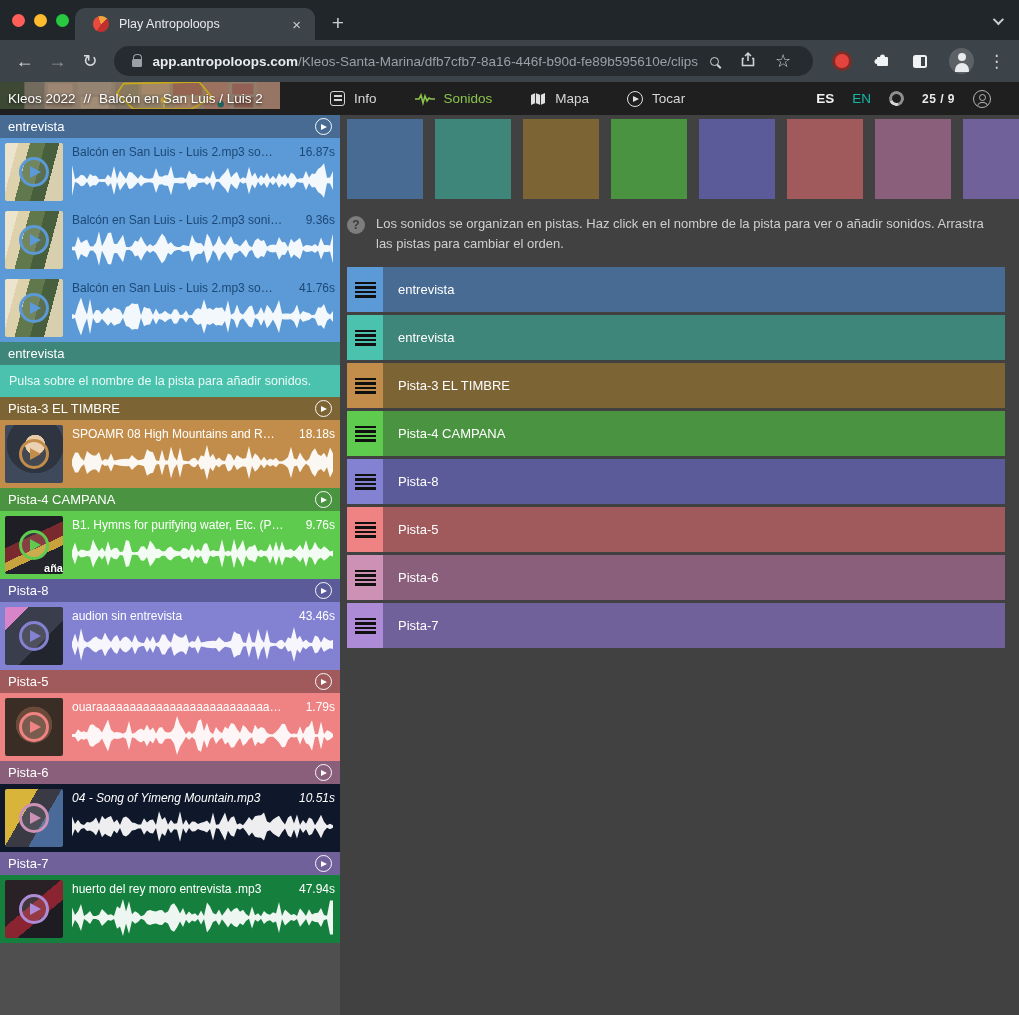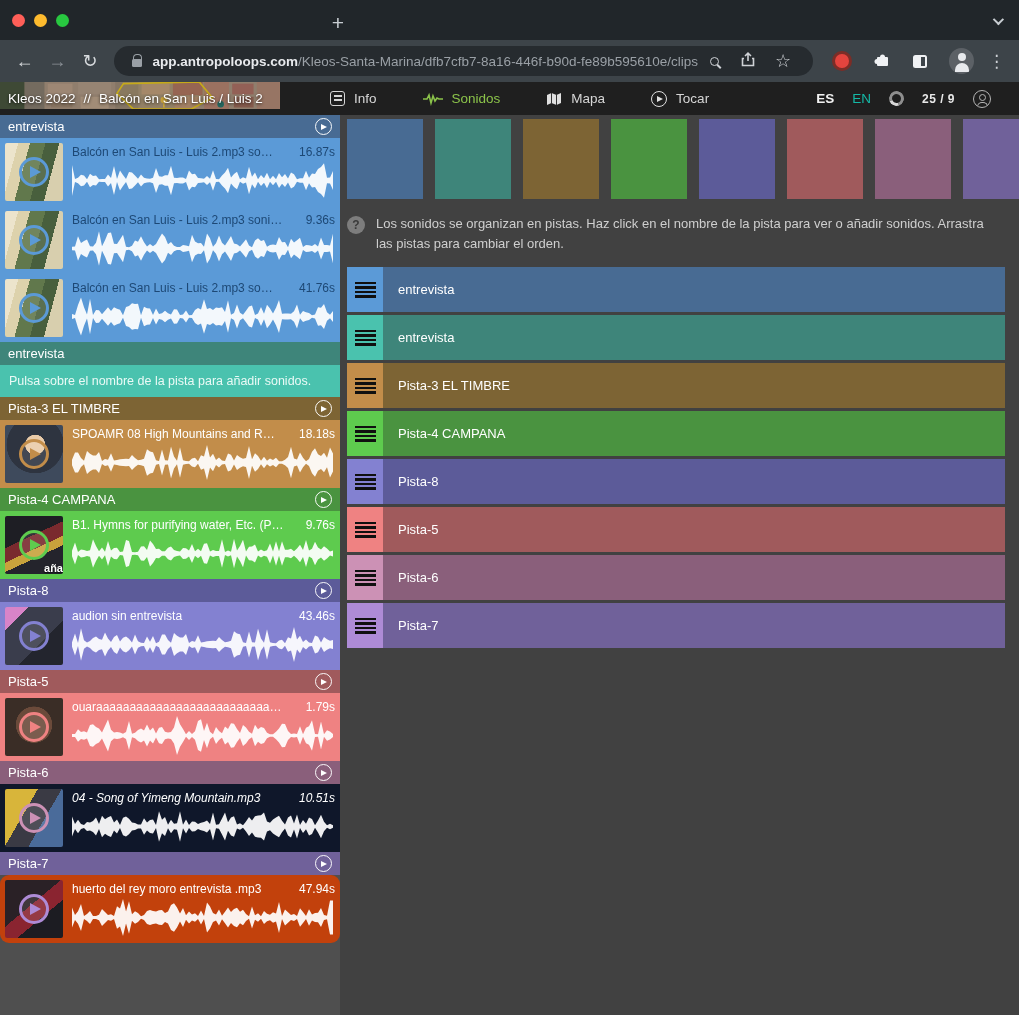--- a/index.html
+++ b/index.html
@@ -45,21 +45,21 @@
   .avatarbtn::before { content:""; position:absolute; left:9px; top:5px; width:8px; height:8px; border-radius:50%; background:#e8eaed; }
   .avatarbtn::after { content:""; position:absolute; left:6px; top:15px; width:14px; height:9px; border-radius:7px 7px 0 0; background:#e8eaed; }
   .menu3 { color:#cfd2d6; font-size:17px; margin:0 4px 0 2px; }
 
   
   .appheader { height:33px; background:#1f1f1f; display:flex; align-items:center; }
   .maphead { width:280px; height:33px; position:relative; flex:none; overflow:hidden; }
   .maphead svg { position:absolute; inset:0; }
   .breadcrumb { position:absolute; left:8px; top:0; height:33px; display:flex; align-items:center; gap:8px;
     color:#fff; font-size:13.5px; font-weight:500; text-shadow:0 1px 3px rgba(0,0,0,.8); white-space:nowrap; }
-  .hnav { display:flex; align-items:center; gap:16px; margin-left:22px; color:#d6d6d6; font-size:13.5px;padding-left:28px; }
+  .hnav { display:flex; align-items:center; gap:8px; margin-left:22px; color:#d6d6d6; font-size:13.5px;padding-left:28px; }
   .hnav-item { display:flex; align-items:center; gap:9px; margin-right:30px; }
   .ic-info { width:15px; height:15px; border:1.7px solid #d6d6d6; border-radius:3px; position:relative; }
   .ic-info::after { content:""; position:absolute; inset:2.5px;
     background:repeating-linear-gradient(180deg,#d6d6d6 0 1.6px,transparent 1.6px 4.1px); }
   .ic-tocar { width:16px; height:16px; border:1.6px solid #e0e0e0; border-radius:50%; display:flex; align-items:center; justify-content:center; }
   .ic-tocar::after { content:""; border-left:6px solid #e0e0e0; border-top:3.5px solid transparent; border-bottom:3.5px solid transparent; margin-left:2px; }
   .hright { margin-left:auto; display:flex; align-items:center; gap:18px; padding-right:28px; font-size:13.5px; }
   .lang-es { color:#f2f2f2; font-weight:600; }
   .lang-en { color:#14b8a6; font-weight:400; }
   .loader { width:15px; height:15px; border-radius:50%; border:3.2px solid #8e8e8e; border-bottom-color:#d8d8d8; transform:rotate(25deg); }
@@ -118,20 +118,25 @@
   .rlabel { display:flex; align-items:center; padding-left:15px; color:#fff; font-size:13px; font-weight:500; }
 </style>
 </head>
 <body>
 
 <div class="titlebar">
   <div class="lights">
     <span class="light r"></span>
     <span class="light y"></span>
     <span class="light g"></span>
+  </div>
+  <div class="tab">
+    <span class="favicon"></span>
+    <span class="tabtitle">Play Antropoloops</span>
+    <span class="tabclose">×</span>
   </div>
   <span class="newtab">+</span>
   <span class="tstrip-chev"></span>
 </div>
 
 <div class="toolbar">
   <span class="navbtn">←</span>
   <span class="navbtn dim">→</span>
   <span class="navbtn">↻</span>
   <div class="omnibox">
@@ -384,21 +389,21 @@
               </svg></span>
         </span>
       </div>
     </div>
 
     <div>
       <div class="t-head" style="background-color: rgb(112, 97, 154);">
         <span class="nm">Pista-7</span>
         <span class="hplay"></span>
       </div>
-      <div class="clip" style="background-color: #c2410c; border-radius: 9px;">
+      <div class="clip" style="background-color: #15803d;">
         <span class="thumb th-huerto" style="color: rgb(174, 139, 214);">
           <span class="pov"></span>
         </span>
         <span class="cbody" style="color: rgb(255, 255, 255);">
           <span class="crow">
               <span class="ti">huerto del rey moro entrevista .mp3</span>
               <span class="du">47.94s</span>
             </span>
           <span class="wave"><svg width="263" height="41" viewBox="0 0 263 41" preserveAspectRatio="none">
                 <polygon points="0,10.6 3,18.1 6,14.3 9,6.9 12,19.1 15,16.9 18,14.0 21,19.1 24,19.0 27,17.7 30,11.9 33,15.1 36,18.0 39,17.2 42,19.0 45,9.3 48,11.5 51,2.0 54,14.6 57,4.2 60,17.2 63,14.3 66,15.9 69,19.3 72,17.9 75,14.1 78,13.0 81,14.0 84,14.5 87,13.3 90,13.0 93,16.0 96,14.4 99,7.9 102,6.3 105,10.5 108,16.4 111,10.9 114,18.3 117,14.4 120,17.5 123,16.3 126,18.9 129,13.5 132,19.0 135,5.5 138,9.6 141,15.9 144,17.5 147,12.5 150,18.7 153,14.8 156,10.5 159,14.9 162,11.9 165,10.8 168,14.7 171,12.8 174,16.9 177,19.2 180,9.4 183,18.2 186,16.2 189,19.2 192,14.0 195,16.7 198,17.7 201,15.3 204,16.5 207,4.9 210,18.9 213,12.6 216,15.2 219,17.9 222,16.9 225,19.1 228,11.2 231,15.1 234,18.9 237,12.3 240,17.6 243,16.1 246,15.7 249,11.1 252,18.0 255,18.8 258,3.6 261,3.4 261,37.6 258,37.4 255,22.2 252,23.0 249,29.9 246,25.3 243,24.9 240,23.4 237,28.7 234,22.1 231,25.9 228,29.8 225,21.9 222,24.1 219,23.1 216,25.8 213,28.4 210,22.1 207,36.1 204,24.5 201,25.7 198,23.3 195,24.3 192,27.0 189,21.8 186,24.8 183,22.8 180,31.6 177,21.8 174,24.1 171,28.2 168,26.3 165,30.2 162,29.1 159,26.1 156,30.5 153,26.2 150,22.3 147,28.5 144,23.5 141,25.1 138,31.4 135,35.5 132,22.0 129,27.5 126,22.1 123,24.7 120,23.5 117,26.6 114,22.7 111,30.1 108,24.6 105,30.5 102,34.7 99,33.1 96,26.6 93,25.0 90,28.0 87,27.7 84,26.5 81,27.0 78,28.0 75,26.9 72,23.1 69,21.7 66,25.1 63,26.7 60,23.8 57,36.8 54,26.4 51,39.0 48,29.5 45,31.7 42,22.0 39,23.8 36,23.0 33,25.9 30,29.1 27,23.3 24,22.0 21,21.9 18,27.0 15,24.1 12,21.9 9,34.1 6,26.7 3,22.9 0,30.4 " fill="rgba(255,255,255,0.93)"></polygon>

